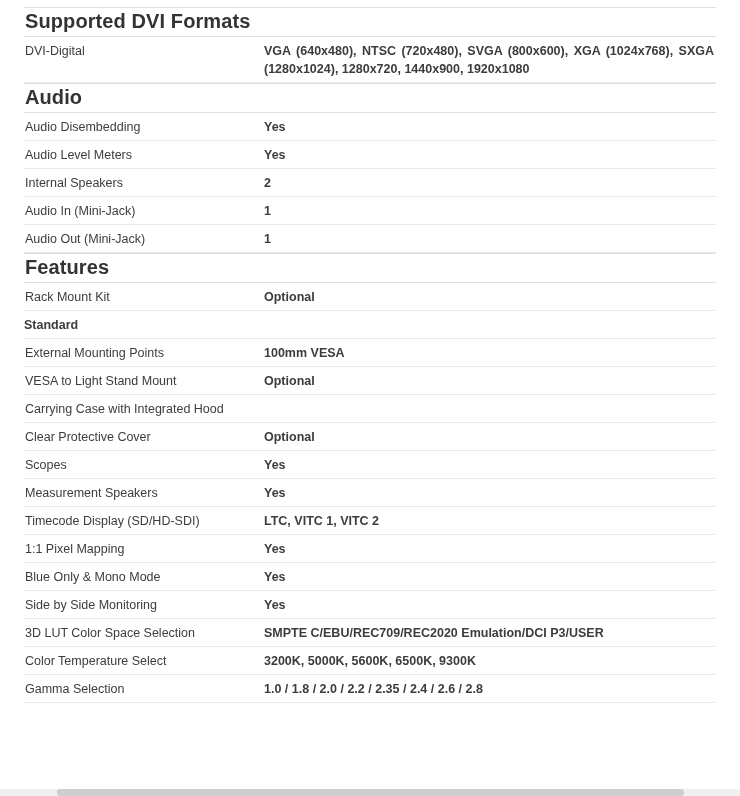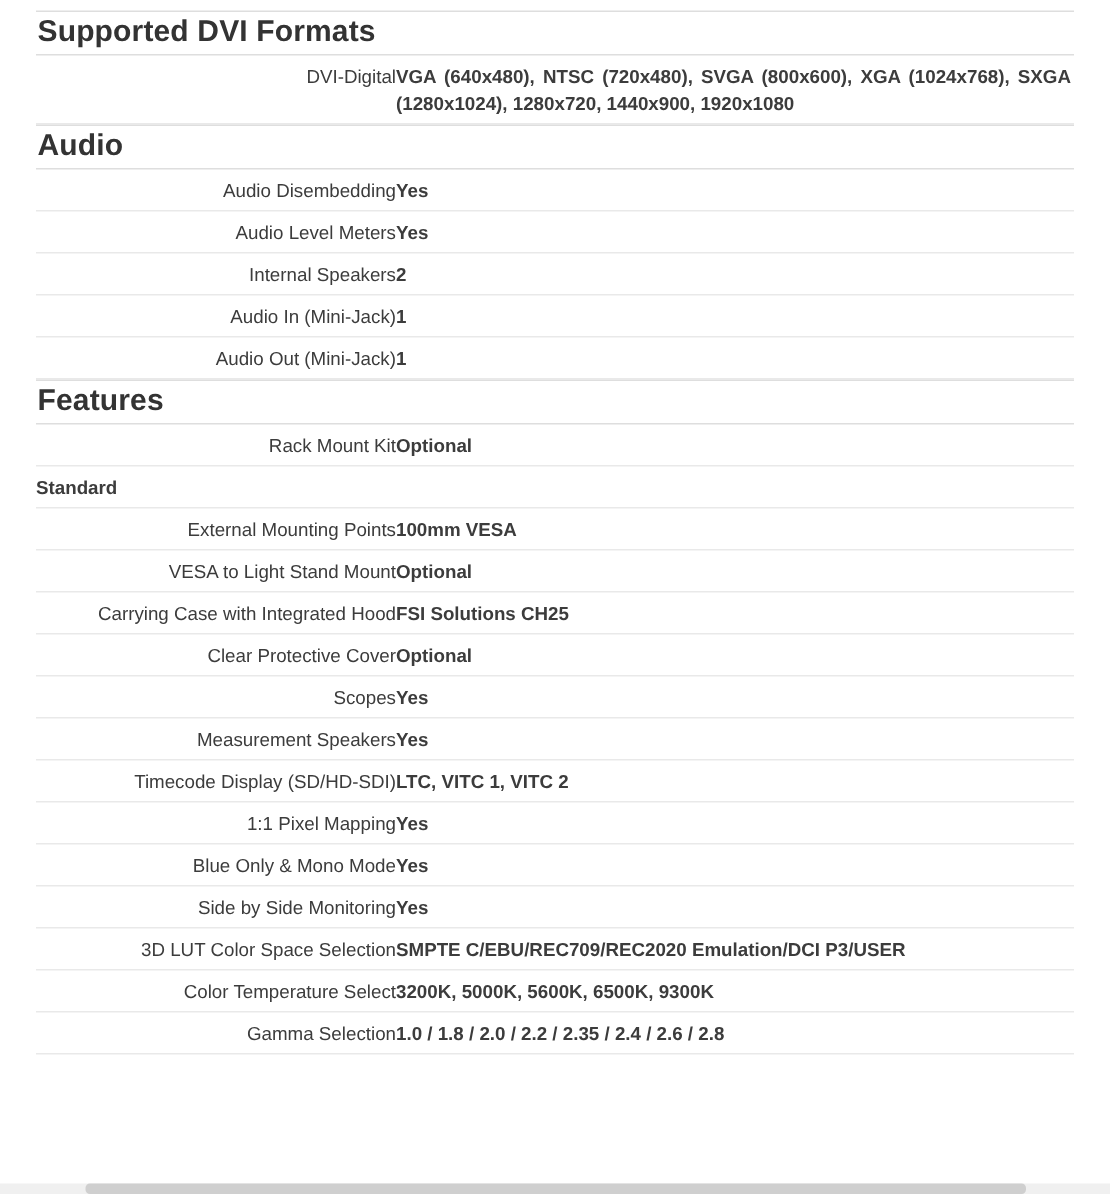--- a/index.html
+++ b/index.html
@@ -41,21 +41,21 @@
     grid-template-columns: 240px 1fr;
     padding: 5px 0 4px 0;
     border-bottom: 1px solid #e9e9e9;
   }
   .row .cell {
     font-size: 12.5px;
     line-height: 18px;
     color: #3c3c3c;
     letter-spacing: 0px;
   }
-  .row .label { padding-left: 1px; text-align: right; }
+  .row .label { padding-left: 1px; }
   .row .value { text-align: justify; padding-right: 2px; font-weight: bold; }
   .hscrollbar {
     position: absolute;
     left: 0;
     bottom: 0;
     width: 740px;
     height: 7px;
     background: #f0f0f0;
   }
   .hscrollbar .thumb {
@@ -115,21 +115,20 @@
         <div class="row">
           <div class="cell label">External Mounting Points</div>
           <div class="cell value">100mm VESA</div>
         </div>
         <div class="row">
           <div class="cell label">VESA to Light Stand Mount</div>
           <div class="cell value">Optional</div>
         </div>
         <div class="row">
           <div class="cell label">Carrying Case with Integrated Hood</div>
-          <div class="cell value">FSI Solutions CH25</div>
         </div>
         <div class="row">
           <div class="cell label">Clear Protective Cover</div>
           <div class="cell value">Optional</div>
         </div>
         <div class="row">
           <div class="cell label">Scopes</div>
           <div class="cell value">Yes</div>
         </div>
         <div class="row">

